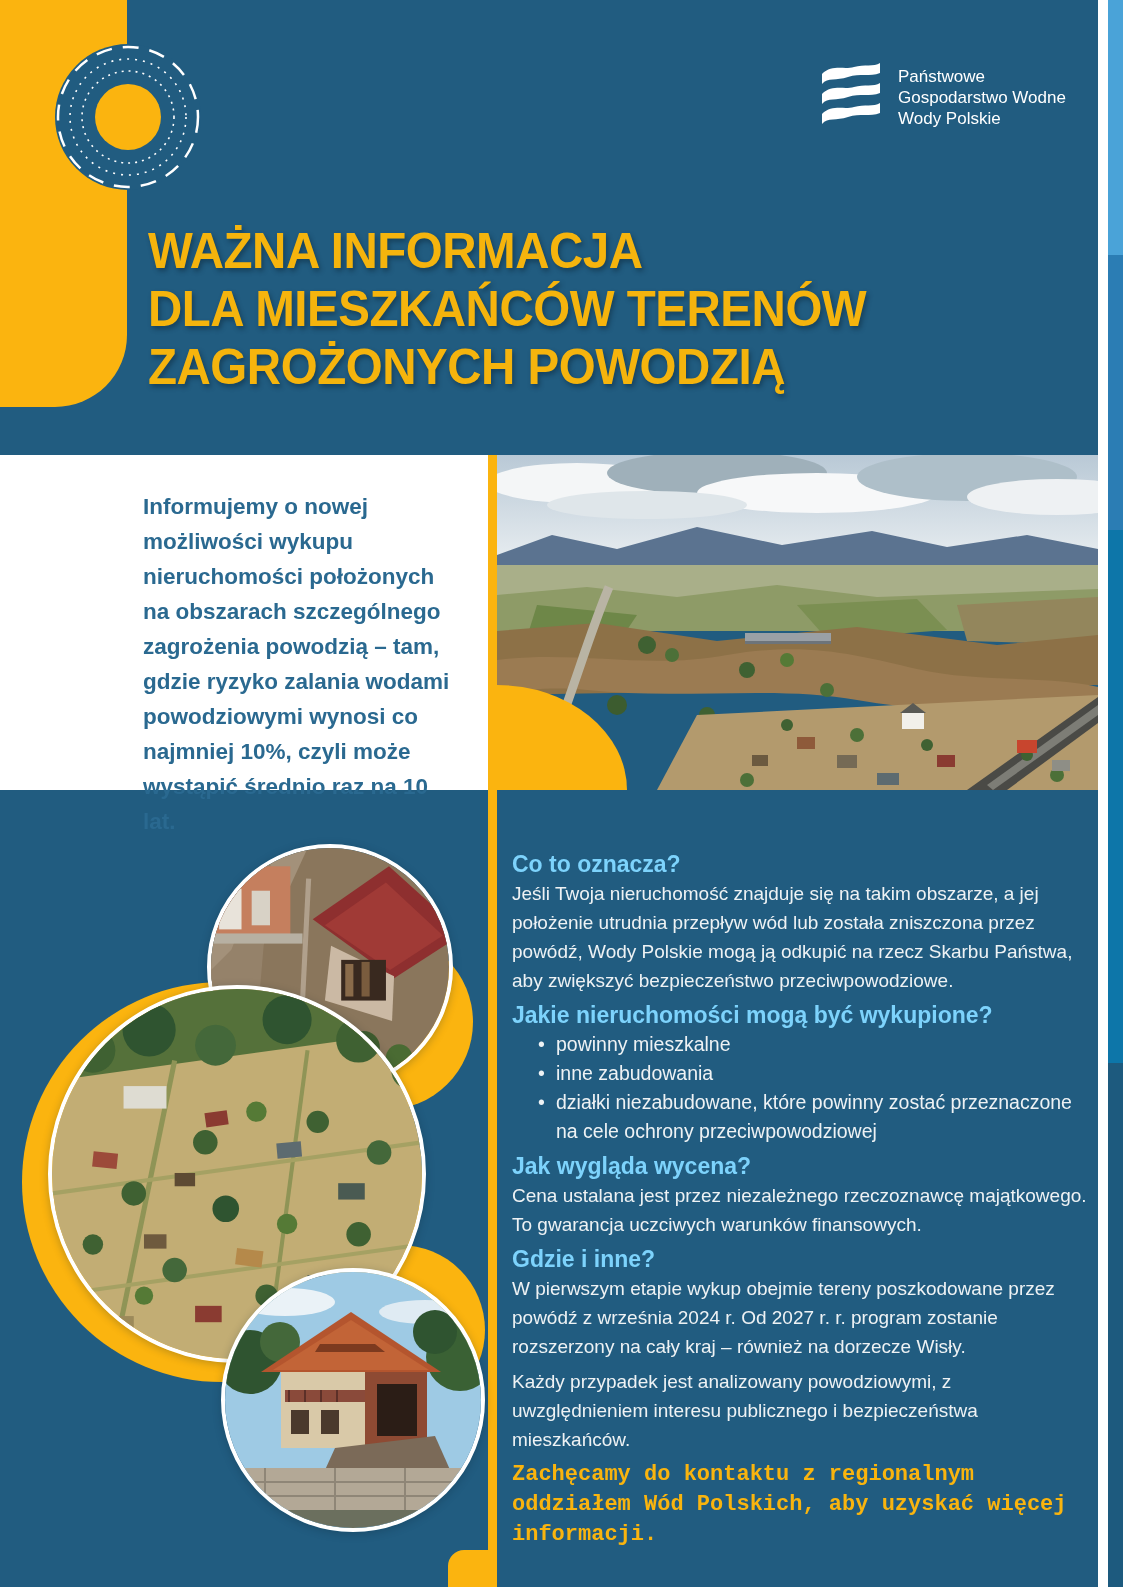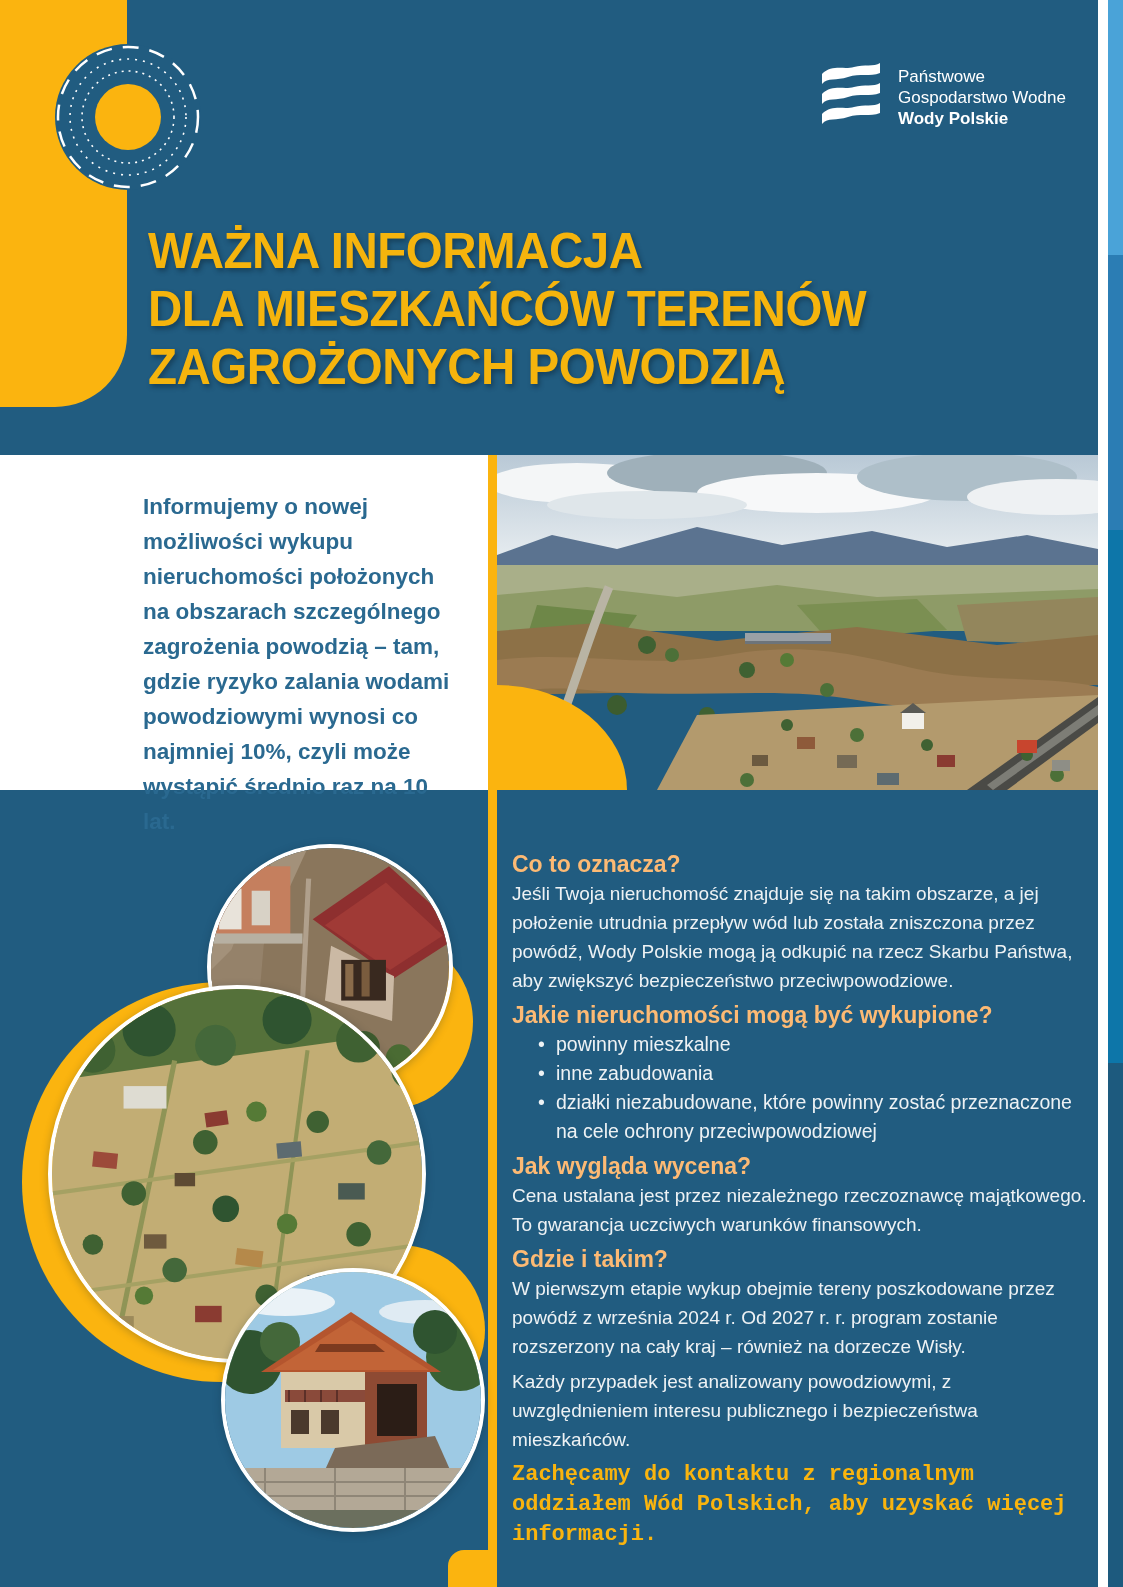--- a/index.html
+++ b/index.html
@@ -15,21 +15,21 @@
   .edge-strip .s2{position:absolute;top:255px;height:275px;width:15px;background:#2b7db4;}
   .edge-strip .s3{position:absolute;top:530px;height:533px;width:15px;background:#0d76a9;}
   .edge-strip .s4{position:absolute;top:1063px;height:524px;width:15px;background:#1d5a7e;}
   
   .yellow-corner{position:absolute;left:0;top:0;width:127px;height:407px;background:#fbb40f;
     border-bottom-right-radius:72px;}
   .circle-decor{position:absolute;left:53px;top:42px;width:150px;height:150px;}
   .logo{position:absolute;left:818px;top:60px;width:280px;height:70px;display:flex;gap:14px;}
   .logo-icon{width:66px;height:64px;flex:0 0 auto;}
   .logo-text{color:#ffffff;font-size:17px;line-height:21px;padding-top:6px;}
-  .logo-text .bold{font-weight:bold;}
+  .logo-text .bold{font-weight:normal;}
   .title{position:absolute;left:148px;top:222px;margin:0;color:#f5b40d;
     font-size:50px;line-height:58px;font-weight:bold;letter-spacing:-0.5px;
     transform:scaleX(0.95);transform-origin:left top;white-space:nowrap;
     text-shadow:2px 3px 5px rgba(8,30,46,.45);}
   
   .intro-panel{position:absolute;left:0;top:455px;width:488px;height:335px;background:#ffffff;}
   .intro-text{position:absolute;left:143px;top:489px;width:312px;margin:0;
     color:#2a6990;font-size:22.5px;line-height:35px;font-weight:bold;}
   .v-strip{position:absolute;left:488px;top:455px;width:9px;height:1132px;background:#fbb40f;z-index:0;}
   .main-photo{position:absolute;left:497px;top:455px;width:601px;height:335px;overflow:hidden;}
@@ -42,21 +42,21 @@
   .disc-c{left:315px;top:1245px;width:170px;height:170px;}
   .photo-circle{position:absolute;border-radius:50%;border:4px solid #ffffff;overflow:hidden;
     box-shadow:0 2px 8px rgba(10,30,45,.25);}
   .pc1{left:207px;top:844px;width:238px;height:238px;z-index:2;}
   .pc2{left:48px;top:985px;width:370px;height:370px;z-index:3;}
   .pc3{left:221px;top:1268px;width:256px;height:256px;z-index:4;}
   .photo-circle svg{display:block;width:100%;height:100%;}
   
   .text-col{position:absolute;left:512px;top:850px;width:578px;z-index:5;}
   .section{margin:0 0 6px 0;}
-  .section h2{margin:0;color:#fdba74;font-size:23px;line-height:29px;font-weight:bold;}
+  .section h2{margin:0;color:#7dd3fc;font-size:23px;line-height:29px;font-weight:bold;}
   .section p{margin:0;color:#eef2f4;font-size:19px;line-height:29px;}
   .bullets{margin:0;padding:0;list-style:none;}
   .bullets li{color:#eef2f4;font-size:19.5px;line-height:29px;padding-left:44px;position:relative;}
   .bullets li .dot{position:absolute;left:26px;top:0;}
   .cta{margin:0;color:#f9b40e;font-size:22px;line-height:30px;font-weight:bold;width:580px;font-family:Liberation Mono, monospace;}
   
   .bottom-tab{position:absolute;left:448px;top:1550px;width:49px;height:37px;background:#fbb40f;
     border-top-left-radius:16px;z-index:0;}
 </style>
 </head>
@@ -282,21 +282,21 @@
         <li><span class="dot">•</span><span>działki niezabudowane, które powinny zostać przeznaczone na cele ochrony przeciwpowodziowej</span></li>
       </ul>
     </div>
 
     <div class="section">
       <h2>Jak wygląda wycena?</h2>
       <p>Cena ustalana jest przez niezależnego rzeczoznawcę majątkowego. To gwarancja uczciwych warunków finansowych.</p>
     </div>
 
     <div class="section">
-      <h2>Gdzie i takim?</h2>
+      <h2>Gdzie i inne?</h2>
       <p>W pierwszym etapie wykup obejmie tereny poszkodowane przez powódź z września 2024 r. Od 2027 r. r. program zostanie rozszerzony na cały kraj – również na dorzecze Wisły.</p>
     </div>
 
     <div class="section">
       <p>Każdy przypadek jest analizowany powodziowymi, z uwzględnieniem interesu publicznego i bezpieczeństwa mieszkańców.</p>
     </div>
 
     <p class="cta">Zachęcamy do kontaktu z regionalnym oddziałem Wód Polskich, aby uzyskać więcej informacji.</p>
   </div>
 

